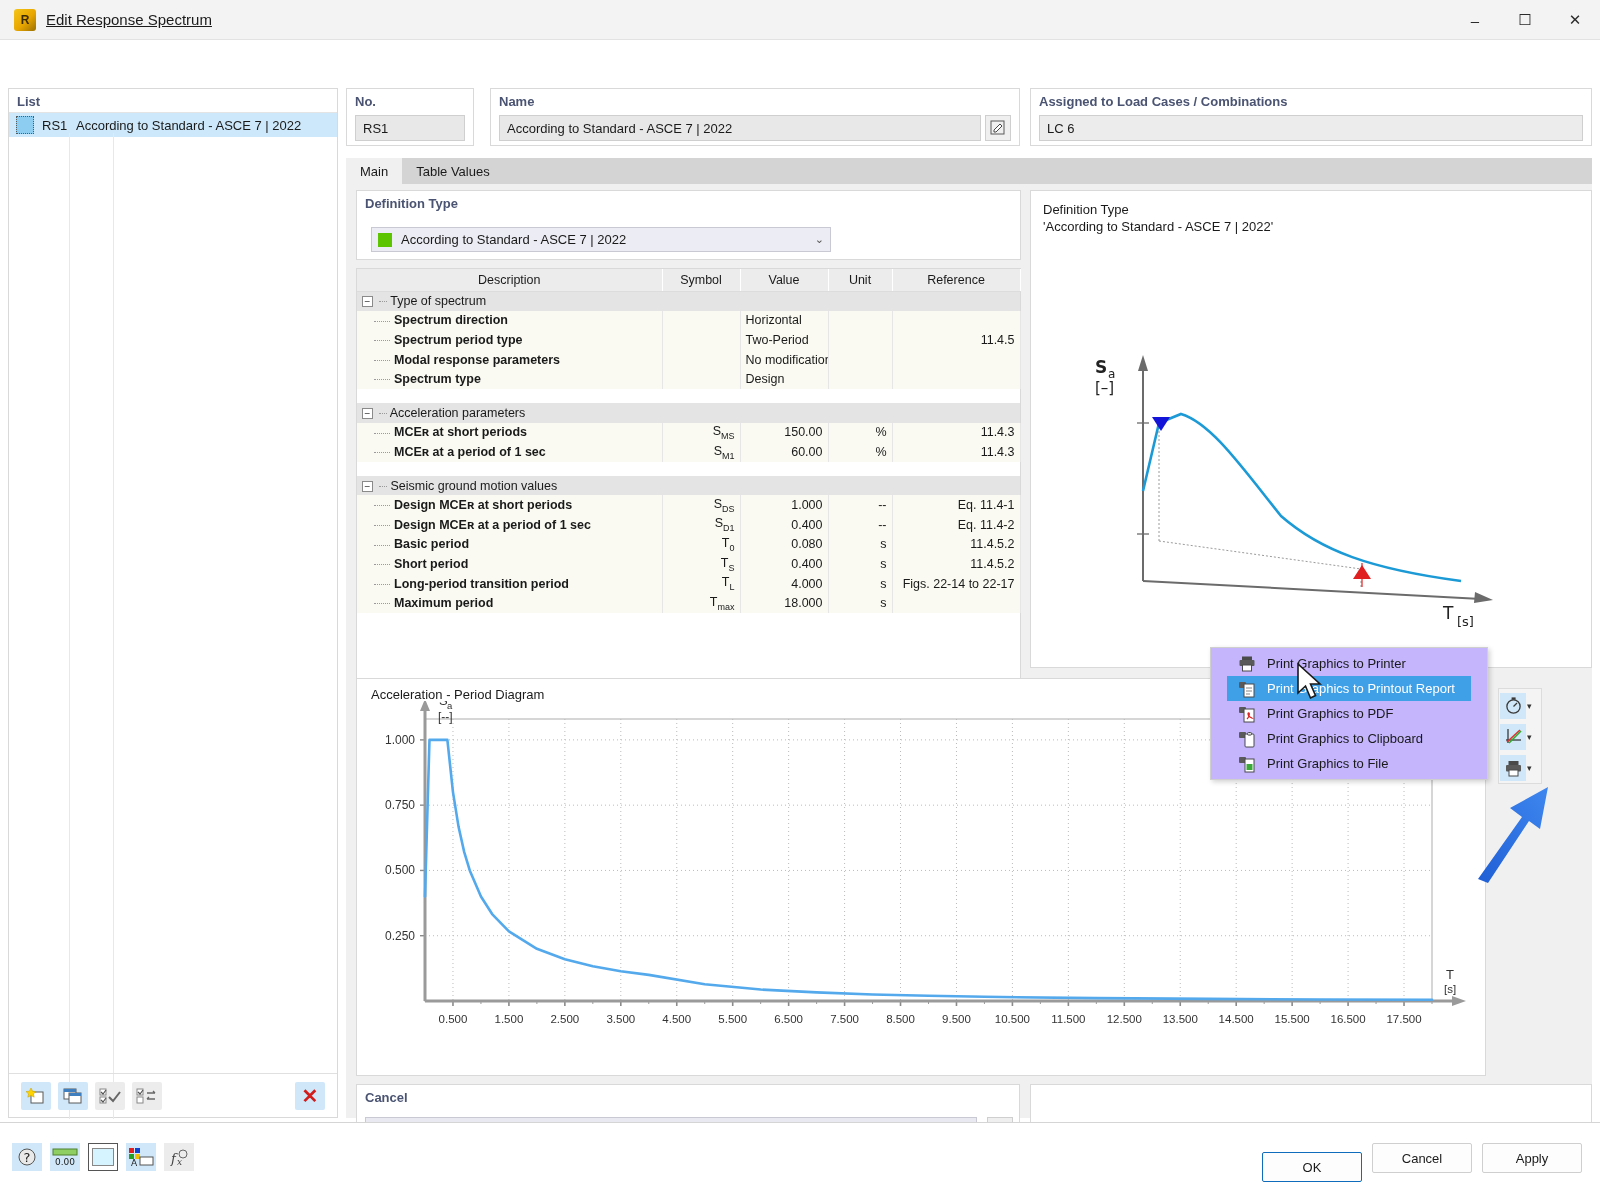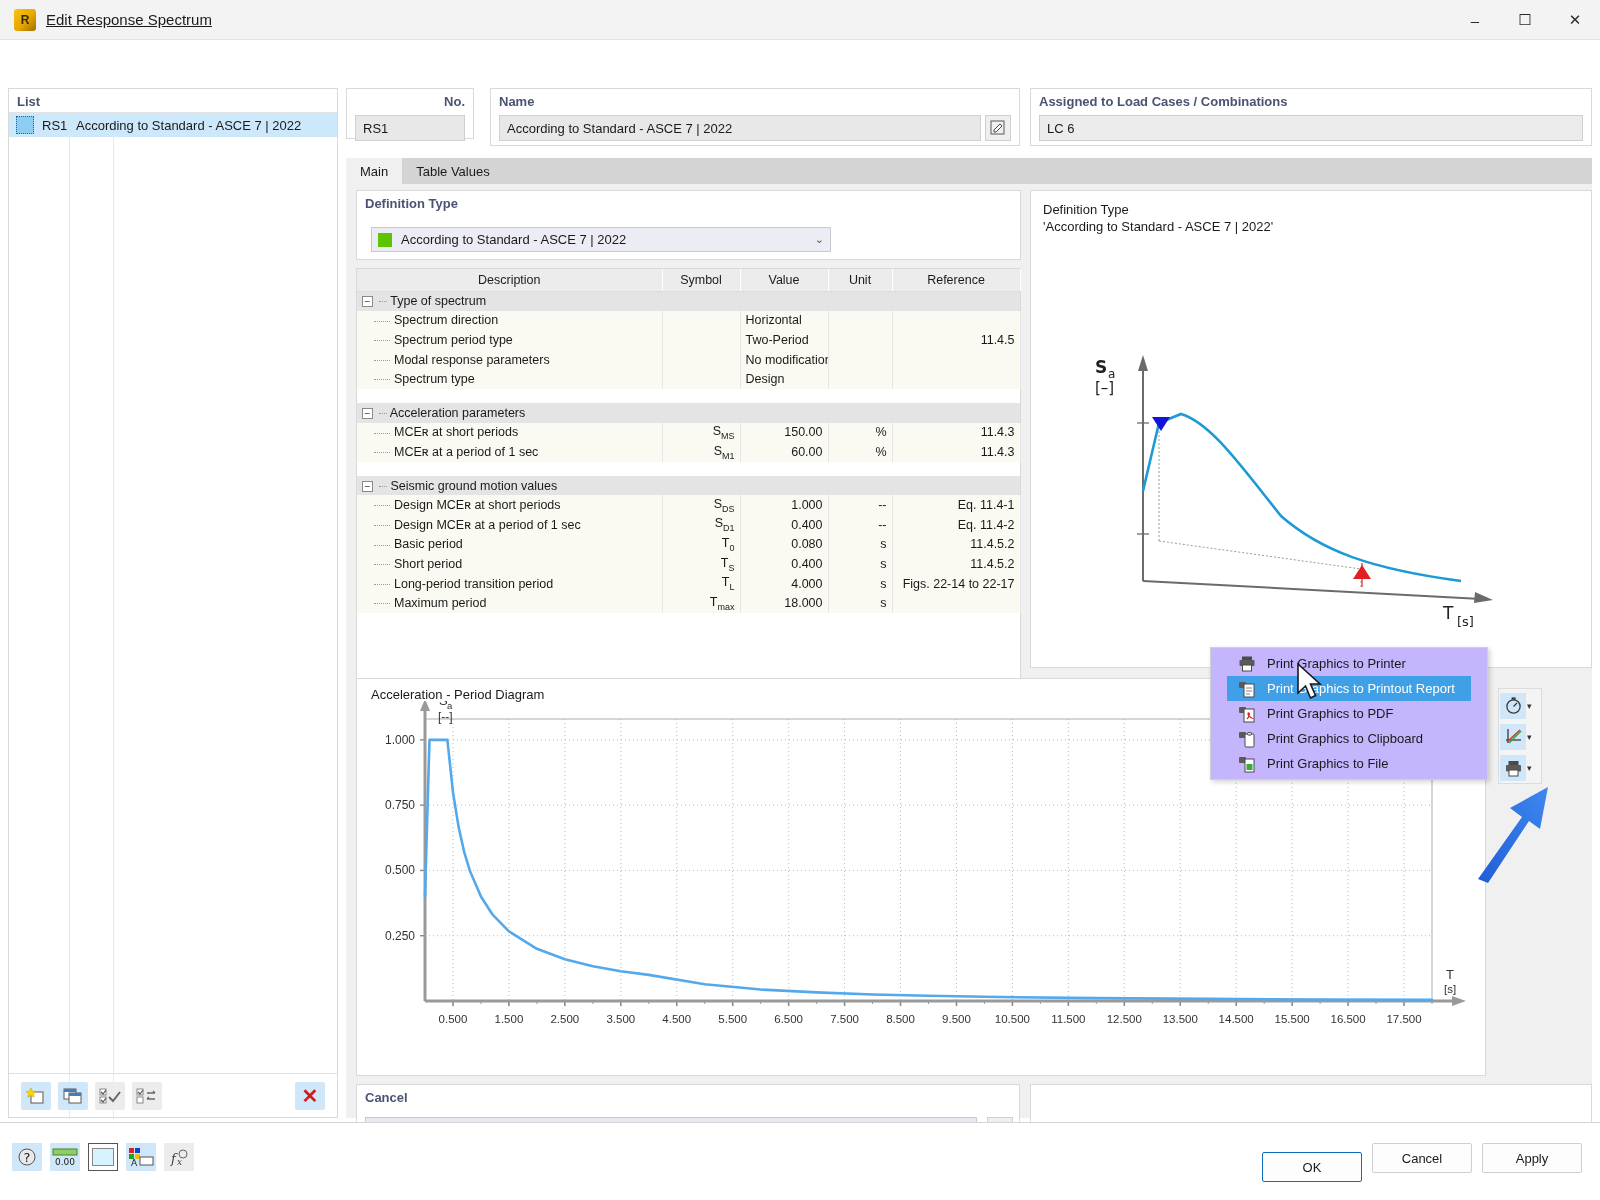--- a/index.html
+++ b/index.html
@@ -71,21 +71,21 @@
   .tbtn {
     width:30px;height:28px;border-radius:2px;
     display:flex;align-items:center;justify-content:center;
   }
   .tbtn.blue { background:#cfe7f8; }
   .tbtn.grey { background:#ececec; }
   .tbtn.x { background:#cfe7f8; margin-left:auto; margin-right:12px; color:#d21b1b; font-size:20px; font-weight:bold; }
 
   
   .field-box { position:absolute; border:1px solid #d9d9d9; background:#fff; }
-  #no-box { left:346px; top:48px; width:128px; height:51px;text-align:right; }
+  #no-box { left:346px; top:48px; width:128px; height:58px; }
   #name-box { left:490px; top:48px; width:530px; height:58px; }
   #assign-box { left:1030px; top:48px; width:562px; height:58px; }
   .inp {
     position:absolute; left:8px; right:8px; height:26px;
     background:#e8e8e8; border:1px solid #cfcfcf;
     display:flex; align-items:center; padding:0 7px; font-size:13px;
   }
   #no-box .inp { top:26px; right:8px; }
   #name-box .inp { top:26px; right:38px; }
   #assign-box .inp { top:26px; right:8px; background:#ececec; }
@@ -136,21 +136,21 @@
     background:#ececec; font-weight:normal; height:22px;
     border-right:1px solid #ffffff; border-bottom:1px solid #dcdcdc;
     color:#1a1a1a;
   }
   table.params td {
     height:19.6px; padding:0 5px; border-right:1px solid #e6e6e6;
     vertical-align:middle; white-space:nowrap; overflow:hidden;
   }
   tr.grp td { background:#e4e4e4; border-right:none; }
   tr.item td { background:#fafaf2; }
-  tr.item td.desc { background:#fafaf2; }
+  tr.item td.desc { background:#fafaf2;font-weight:bold; }
   tr.spacer td { background:#ffffff; height:14px; border:none; }
   td.val { text-align:right; }
   td.sym, td.unit, td.ref { text-align:right; }
   .expander {
     display:inline-block; width:11px;height:11px;line-height:9px;
     border:1px solid #8a8a8a; text-align:center; font-size:10px;
     background:#fff; margin-right:6px; vertical-align:middle; color:#333;
   }
   .dashline { display:inline-block;width:16px; border-top:1px dotted #9a9a9a;
     vertical-align:middle; margin-right:4px; margin-left:12px; }

